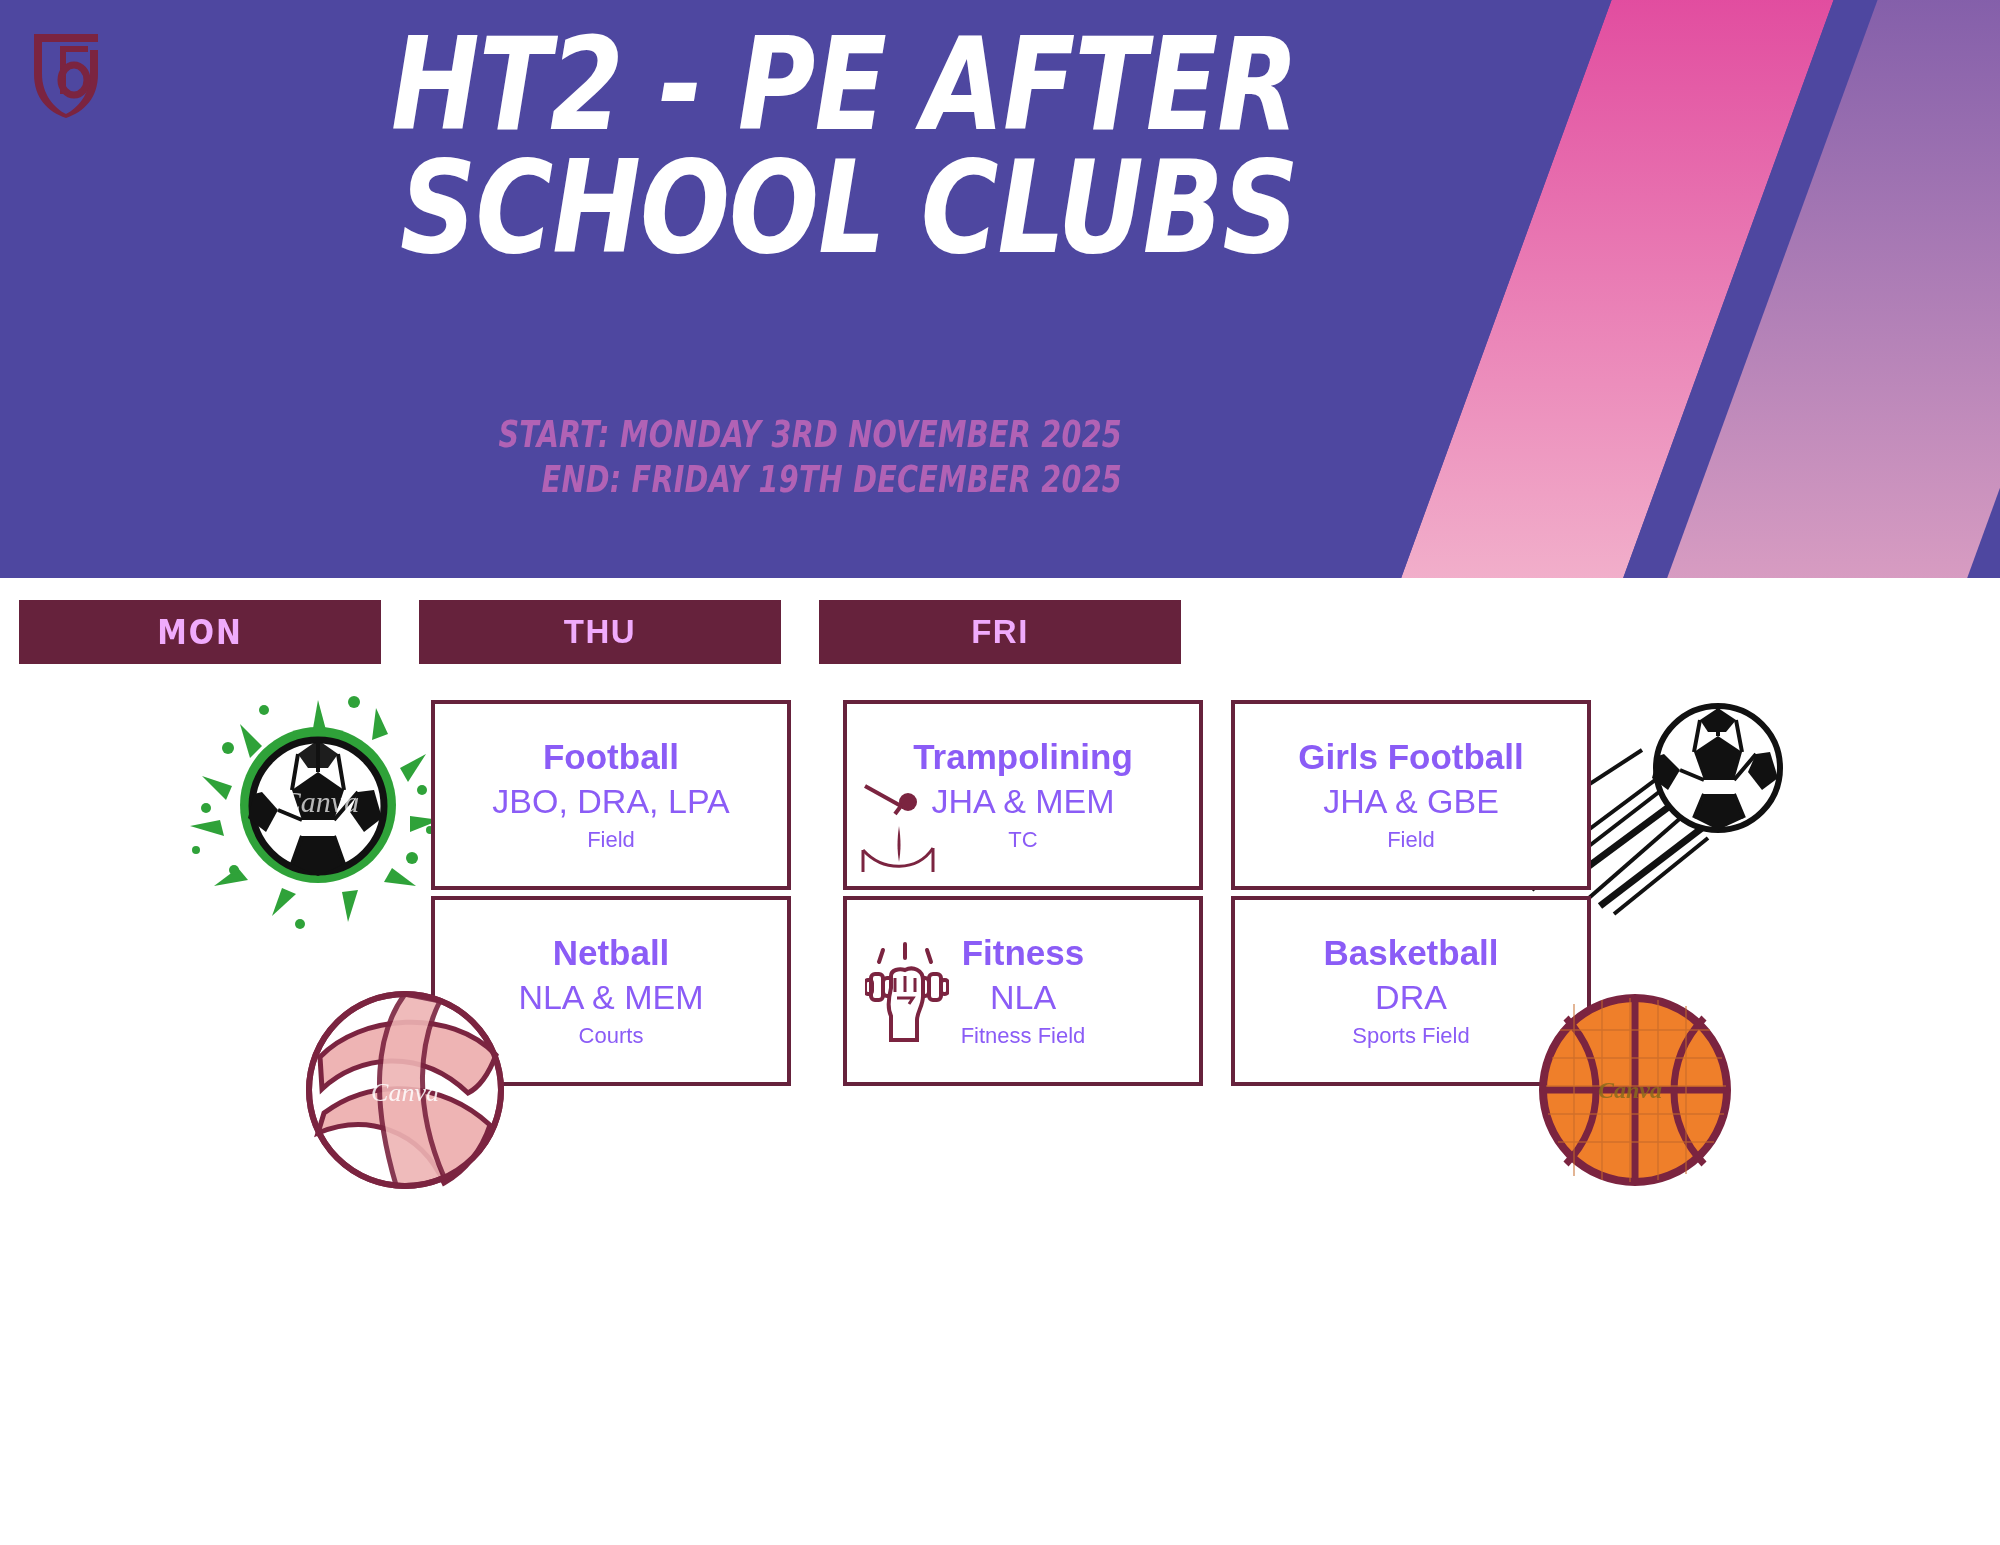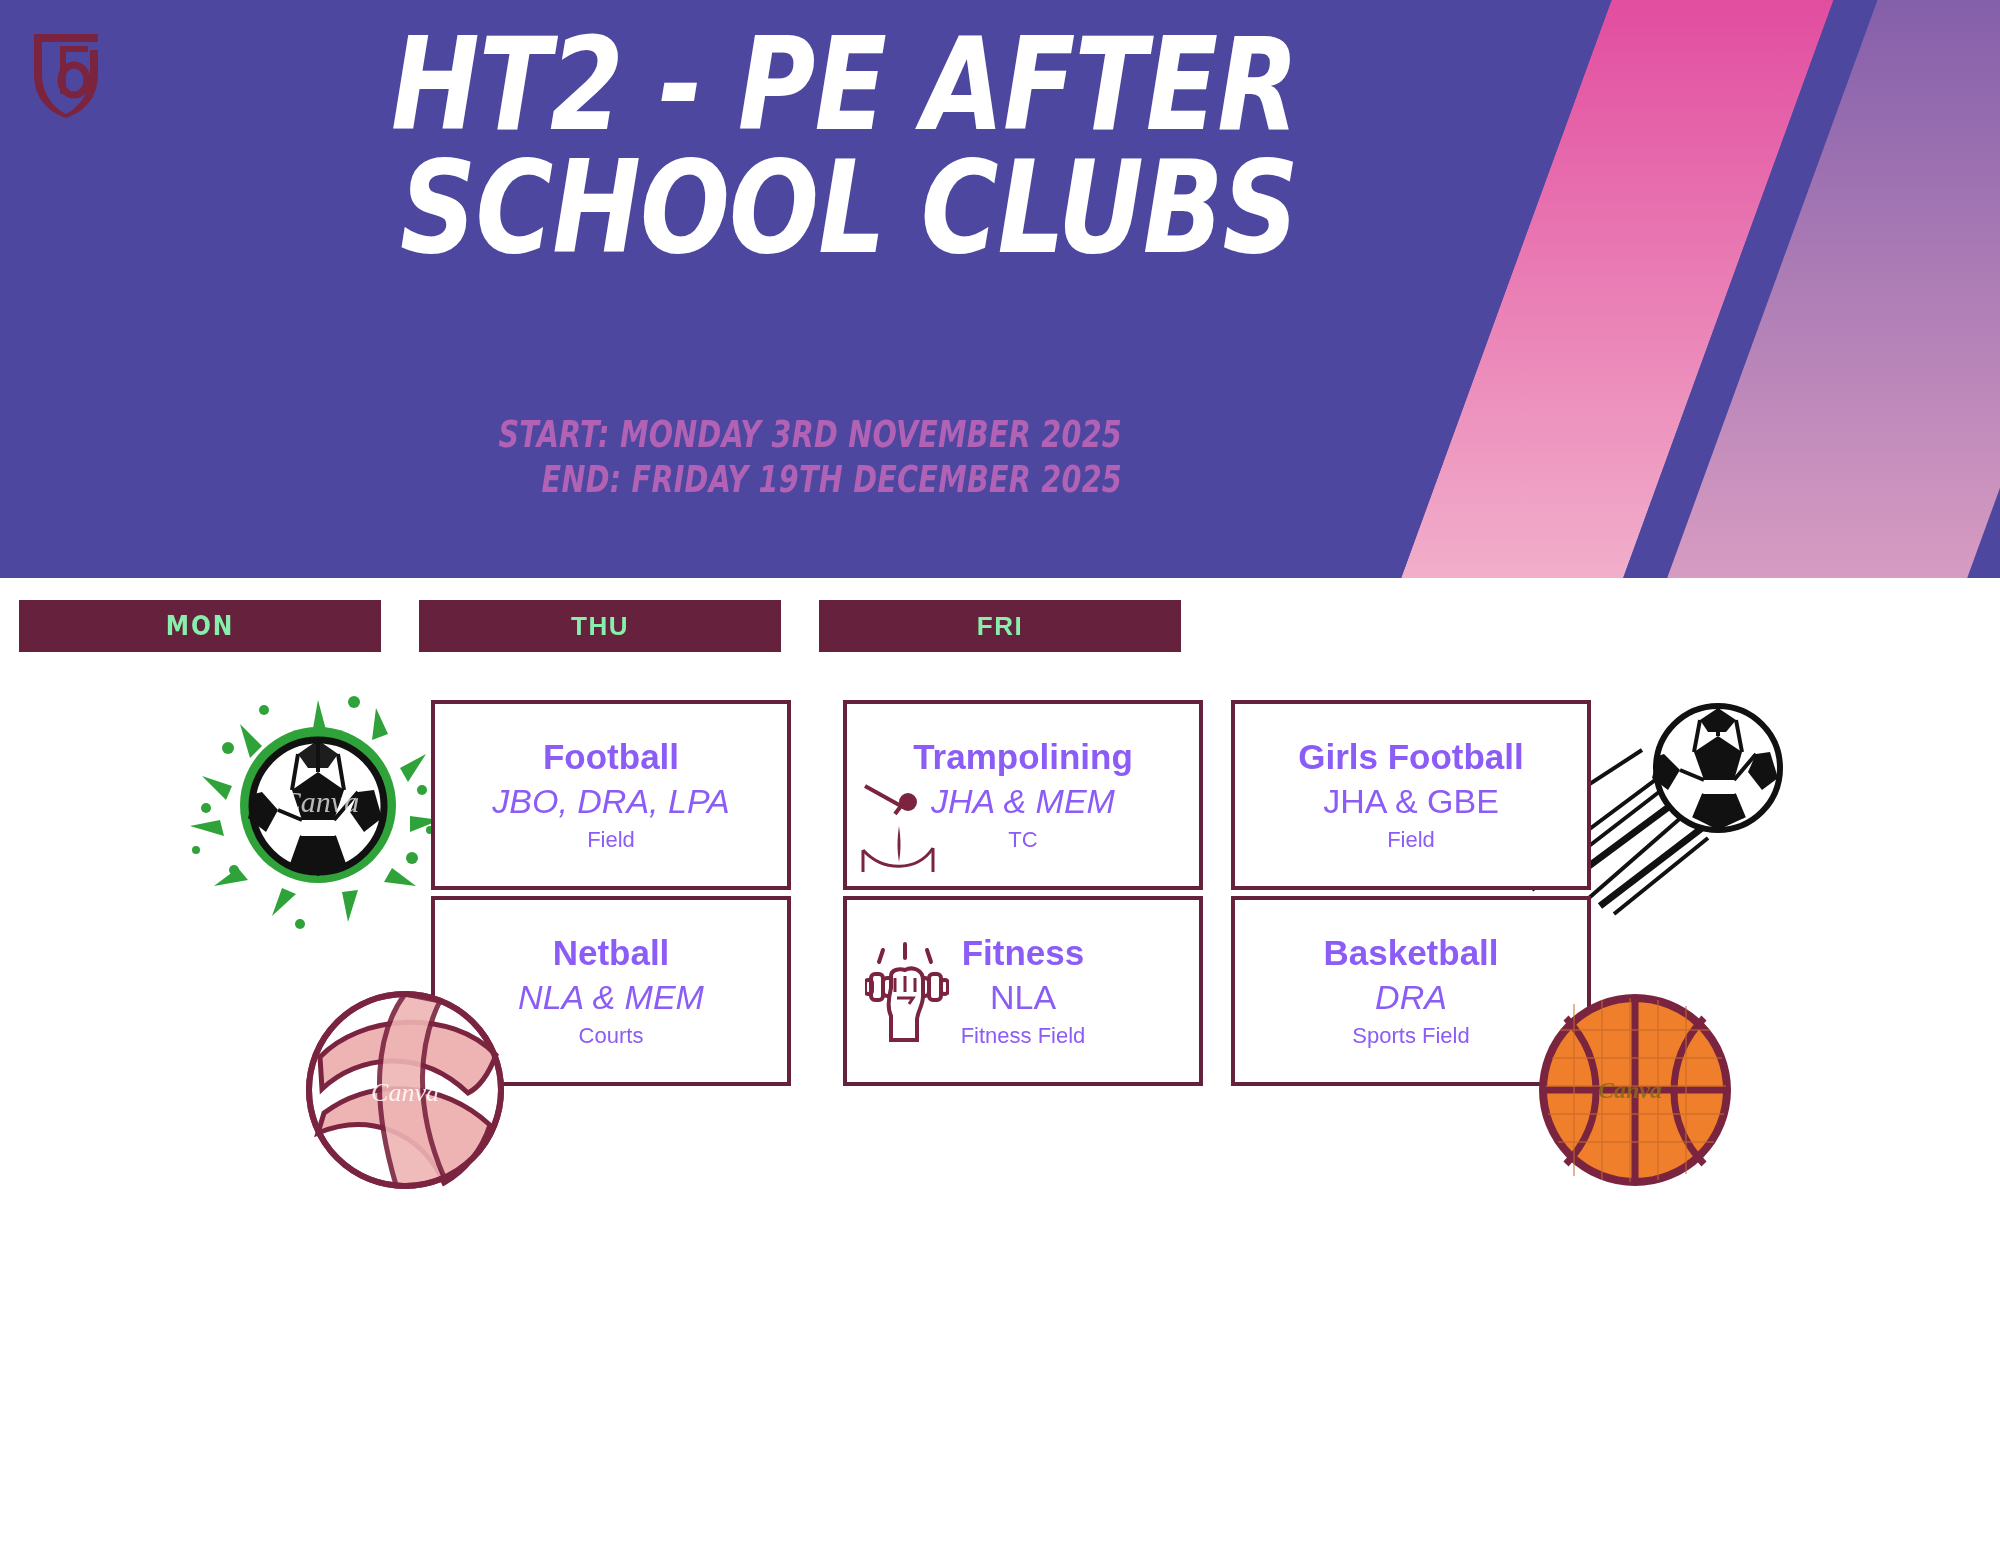--- a/index.html
+++ b/index.html
@@ -46,23 +46,23 @@
   }
   #dates div{white-space:nowrap;}
 
   
   #days{
     position:absolute;left:0;top:600px;width:2000px;height:68px;
     display:flex;gap:0;
   }
   .day-col{width:400px;display:flex;justify-content:center;}
   .day-chip{
-    width:362px;height:52px;background:#66223c;color:#86efac;
+    width:362px;height:64px;background:#66223c;color:#f0abfc;
     display:flex;align-items:center;justify-content:center;
-    font-size:26px;font-weight:bold;letter-spacing:1.5px;
+    font-size:33px;font-weight:bold;letter-spacing:1.5px;
   }
   .day-chip.narrow{
     font-family:"DejaVu Sans Condensed","Liberation Sans Narrow","Liberation Sans",sans-serif;
     letter-spacing:2px;
   }
 
   
   #grid{position:absolute;left:0;top:700px;width:2000px;height:400px;}
   .col{position:absolute;top:0;width:400px;height:400px;}
   .col-mon{left:0;}  .col-tue{left:400px;}  .col-wed{left:812px;}
@@ -71,21 +71,21 @@
   .card{
     position:absolute;left:31px;width:360px;height:190px;
     border:4px solid #66223c;background:#ffffff;
     box-sizing:border-box;
     display:flex;flex-direction:column;align-items:center;justify-content:center;
     text-align:center;color:#8b5cf6;z-index:3;
   }
   .card.slot1{top:0;}
   .card.slot2{top:196px;}
   .c-title{font-size:35px;font-weight:bold;line-height:1.2;}
-  .c-staff{font-size:34px;font-style:italic;line-height:1.38;}
+  .c-staff{font-size:34px;line-height:1.38;}
   .c-staff.upright{font-style:normal;}
   .c-venue{font-size:22px;line-height:1.32;}
 
   
   .decor{position:absolute;z-index:1;pointer-events:none;}
   #decor-football{left:168px;top:680px;width:300px;height:250px;z-index:2;}
   #decor-netball{left:300px;top:985px;width:210px;height:210px;z-index:4;}
   #decor-girlsfb{left:1522px;top:690px;width:270px;height:230px;z-index:2;}
   #decor-basketball{left:1530px;top:990px;width:210px;height:200px;z-index:4;}
 

